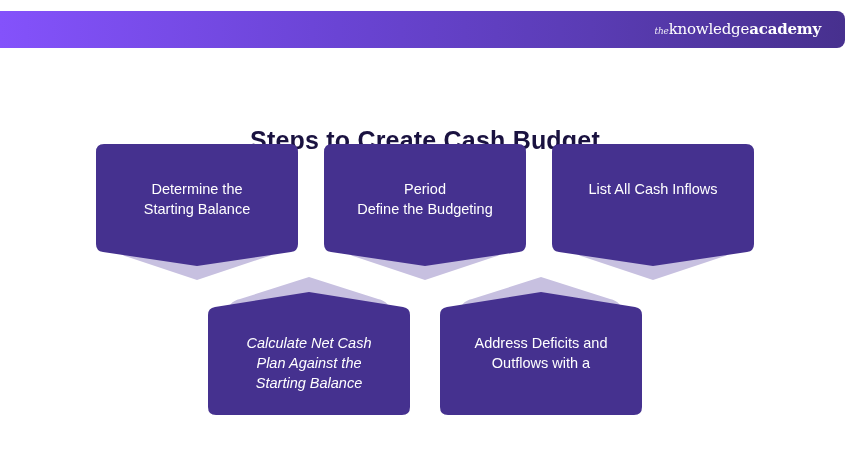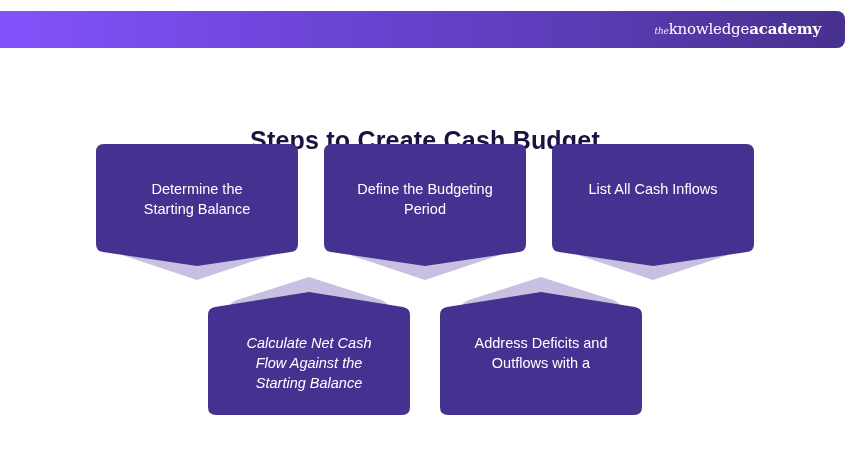--- a/index.html
+++ b/index.html
@@ -40,43 +40,43 @@
     <div>Starting Balance</div>
   </div>
 </div>
 
 <div class="card" style="left:324px;top:144px;height:140px;">
   <svg width="202" height="140">
     <path d="M20 95 L182 95 Q184 110 170 113 L101 136 L32 113 Q18 110 20 95 Z" fill="#c7c0e0"></path>
     <path d="M0 8 Q0 0 8 0 L194 0 Q202 0 202 8 L202 100 Q202 107 195 108 L101 122 L7 108 Q0 107 0 100 Z" fill="#45318f"></path>
   </svg>
   <div class="txt" style="top:35px;">
+    <div>Period</div>
     <div>Define the Budgeting</div>
-    <div>Period</div>
   </div>
 </div>
 
 <div class="card" style="left:552px;top:144px;height:140px;">
   <svg width="202" height="140">
     <path d="M20 95 L182 95 Q184 110 170 113 L101 136 L32 113 Q18 110 20 95 Z" fill="#c7c0e0"></path>
     <path d="M0 8 Q0 0 8 0 L194 0 Q202 0 202 8 L202 100 Q202 107 195 108 L101 122 L7 108 Q0 107 0 100 Z" fill="#45318f"></path>
   </svg>
   <div class="txt" style="top:35px;">
     <div>List All Cash Inflows</div>
   </div>
 </div>
 
 <div class="card" style="left:208px;top:277px;height:138px;font-style:italic;">
   <svg width="202" height="138">
     <path d="M20 40 L182 40 Q184 25 170 22 L101 0 L32 22 Q18 25 20 40 Z" fill="#c7c0e0"></path>
     <path d="M0 38 Q0 31 7 30 L101 15 L195 30 Q202 31 202 38 L202 130 Q202 138 194 138 L8 138 Q0 138 0 130 Z" fill="#45318f"></path>
   </svg>
   <div class="txt" style="top:56px;">
     <div>Calculate Net Cash</div>
-    <div>Flow Against the</div>
+    <div>Plan Against the</div>
     <div>Starting Balance</div>
   </div>
 </div>
 
 <div class="card" style="left:440px;top:277px;height:138px;">
   <svg width="202" height="138">
     <path d="M20 40 L182 40 Q184 25 170 22 L101 0 L32 22 Q18 25 20 40 Z" fill="#c7c0e0"></path>
     <path d="M0 38 Q0 31 7 30 L101 15 L195 30 Q202 31 202 38 L202 130 Q202 138 194 138 L8 138 Q0 138 0 130 Z" fill="#45318f"></path>
   </svg>
   <div class="txt" style="top:56px;">

